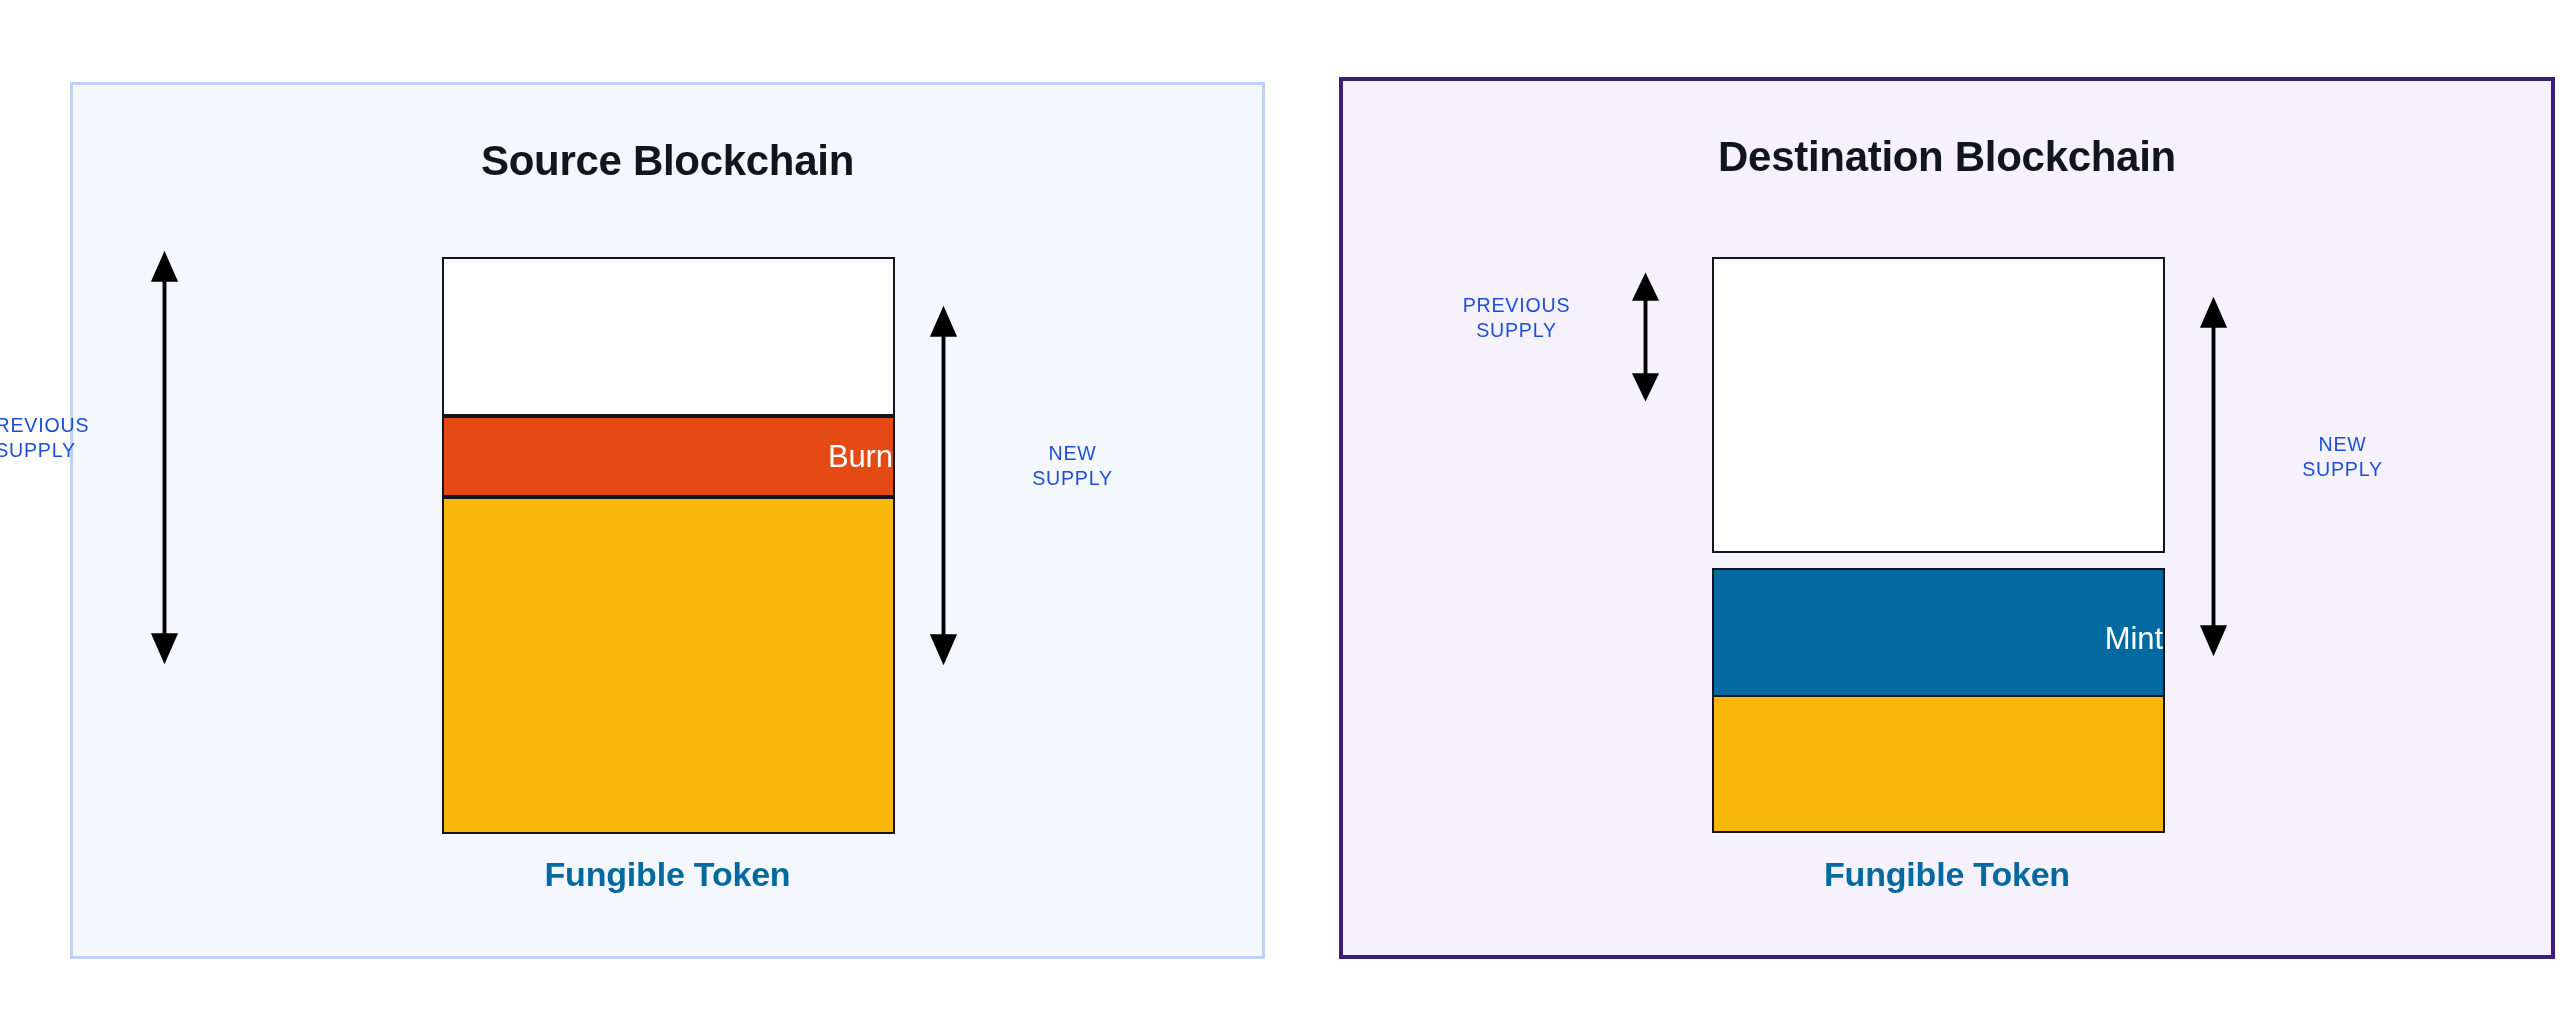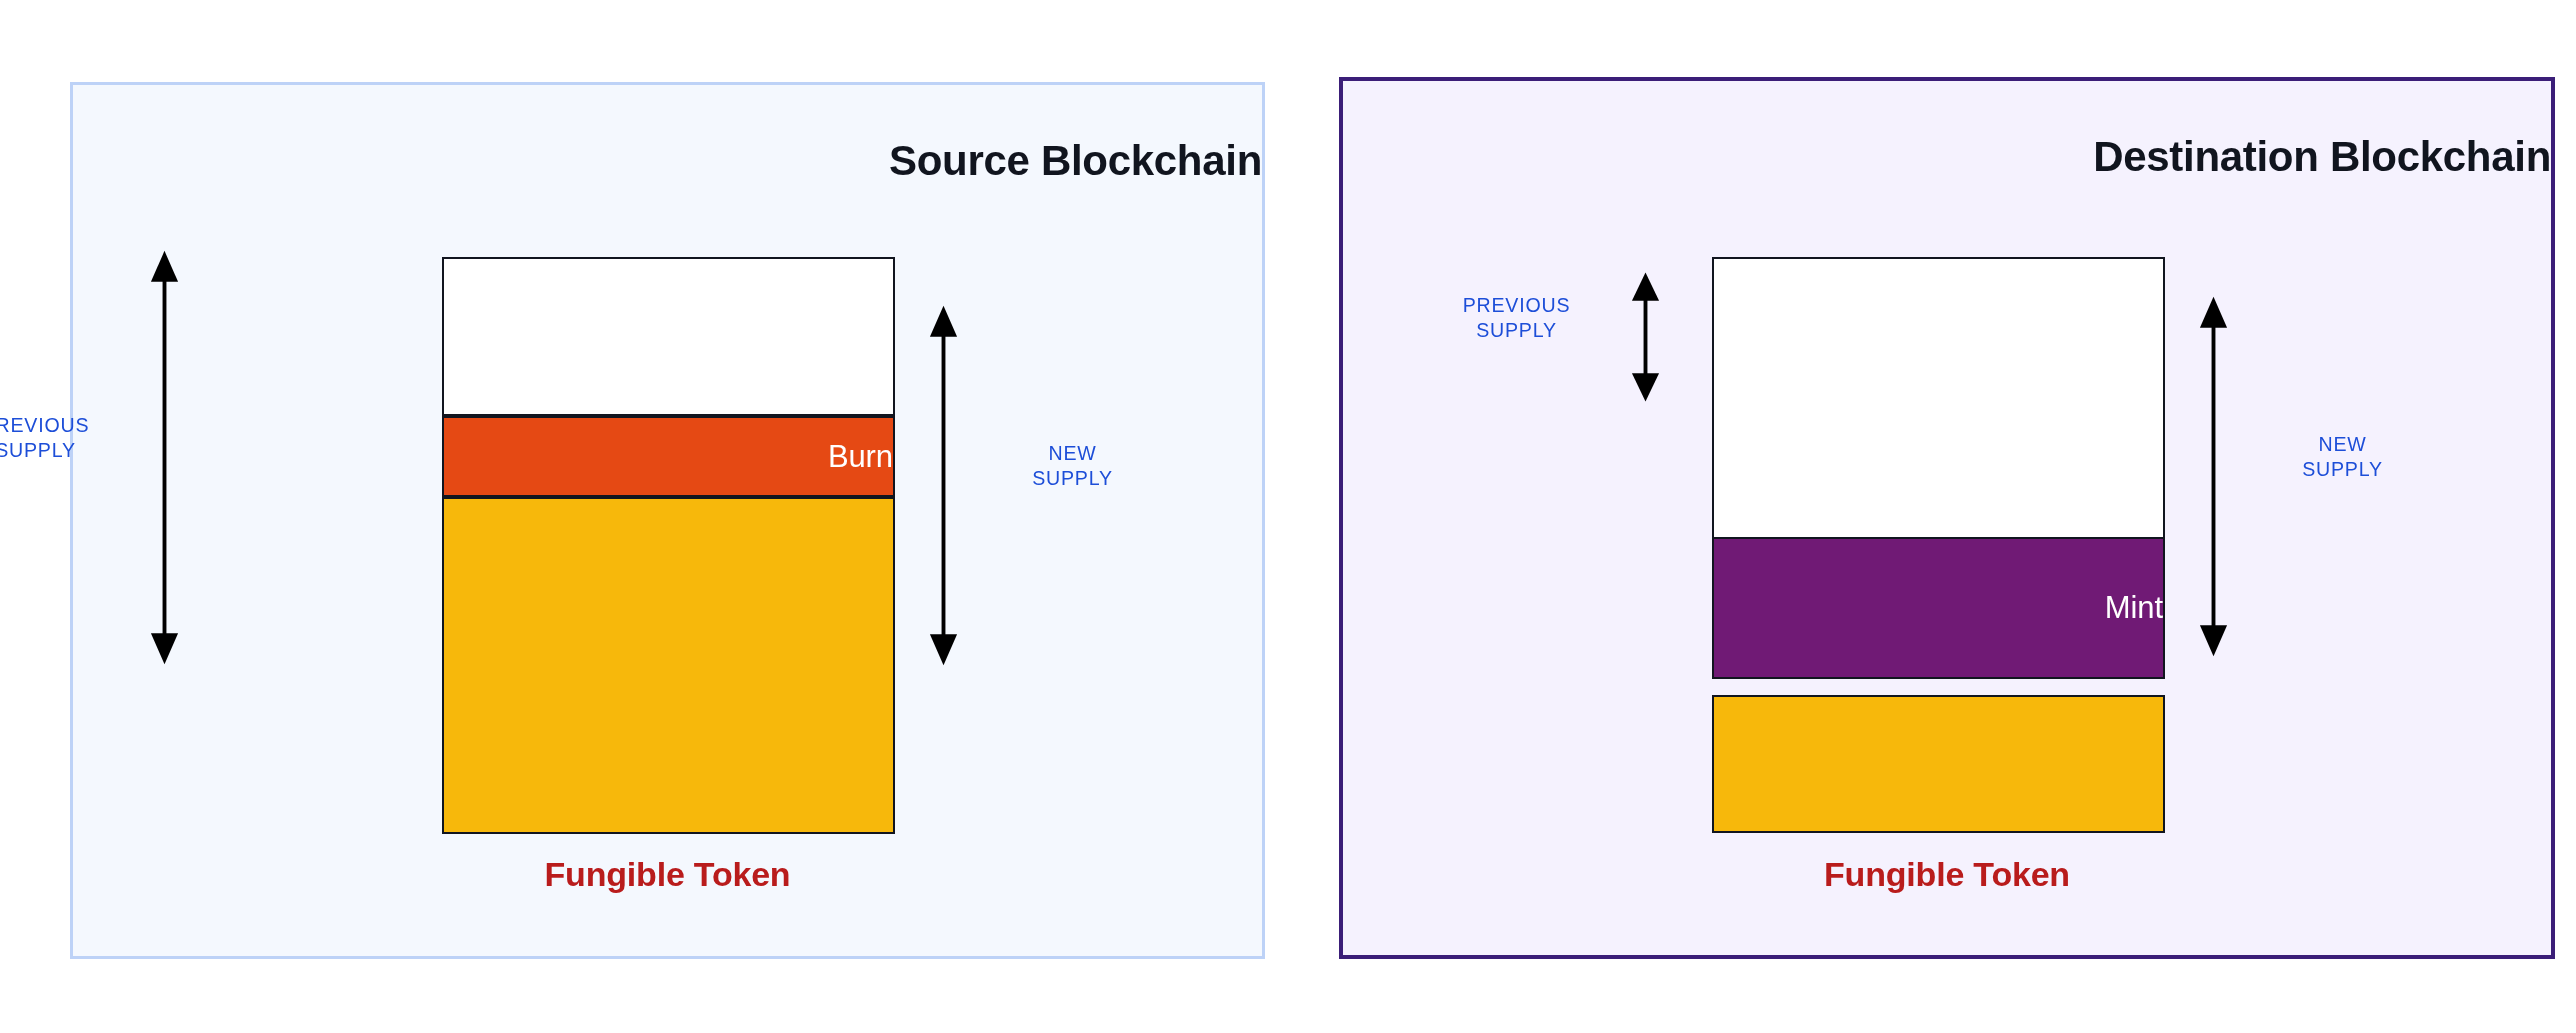--- a/index.html
+++ b/index.html
@@ -43,39 +43,39 @@
     background: #f5f2fe;
     border: 4.6px solid #3b1e78;
     margin-left: 21px;
   }
 
   
   .panel-title {
     position: absolute;
     left: 0;
     width: 100%;
-    text-align: right;
+    text-align: center;
     font-size: 42px;
     font-weight: bold;
     color: #11151f;
     letter-spacing: -0.3px;
     white-space: nowrap;
   }
   .panel-source .panel-title { top: 52px; }
   .panel-destination .panel-title { top: 52px; }
 
   
   .panel-caption {
     position: absolute;
     left: 0;
     width: 100%;
     text-align: center;
     font-size: 34px;
     font-weight: bold;
-    color: #b91c1c;
+    color: #0369a1;
     letter-spacing: -0.2px;
     white-space: nowrap;
   }
   .panel-source .panel-caption { top: 770px; }
   .panel-destination .panel-caption { top: 774px; }
 
   
   .token-stack {
     position: absolute;
     box-sizing: border-box;
@@ -101,21 +101,21 @@
 
   
   .stack-source { left: 369px; top: 172px; width: 453px; height: 577px; }
   .stack-source .seg-empty { top: 0px;   height: 159px; background: #ffffff; }
   .stack-source .seg-burn  { top: 159px; height: 81px; background: #e54914; }
   .stack-source .seg-prev  { top: 240px; height: 337px; background: #f7b80b; }
 
   
   .stack-destination { left: 369px; top: 176px; width: 453px; height: 577px; }
   .stack-destination .seg-empty { top: 0px;   height: 296px; background: #ffffff; }
-  .stack-destination .seg-mint  { top: 280px; height: 142px; background: #701a75; padding-left: 15px; }
+  .stack-destination .seg-mint  { top: 311px; height: 142px; background: #0369a1; padding-left: 15px; }
   .stack-destination .seg-prev  { top: 438px; height: 138px; background: #f7b80b; }
 
   
   .measure {
     position: absolute;
   }
   .measure .arrow-svg {
     position: absolute;
     left: 0;
     top: 0;

